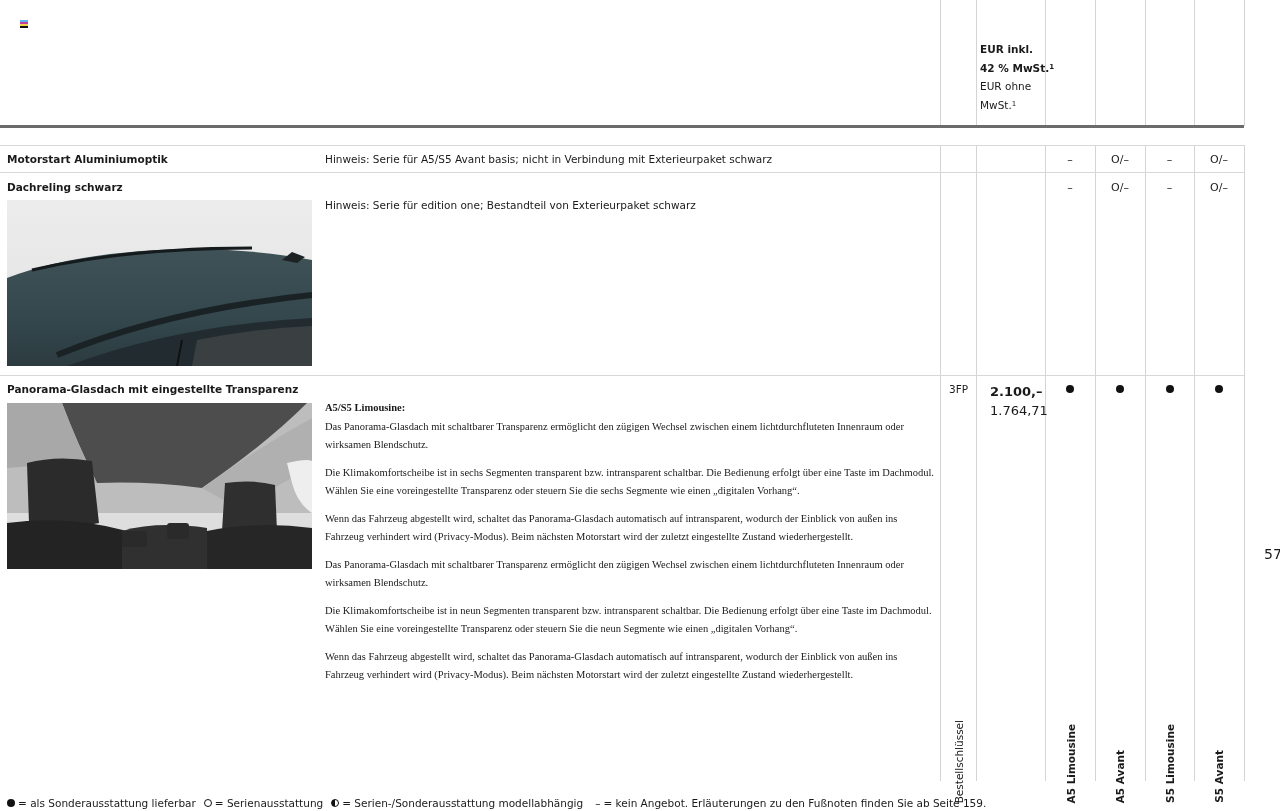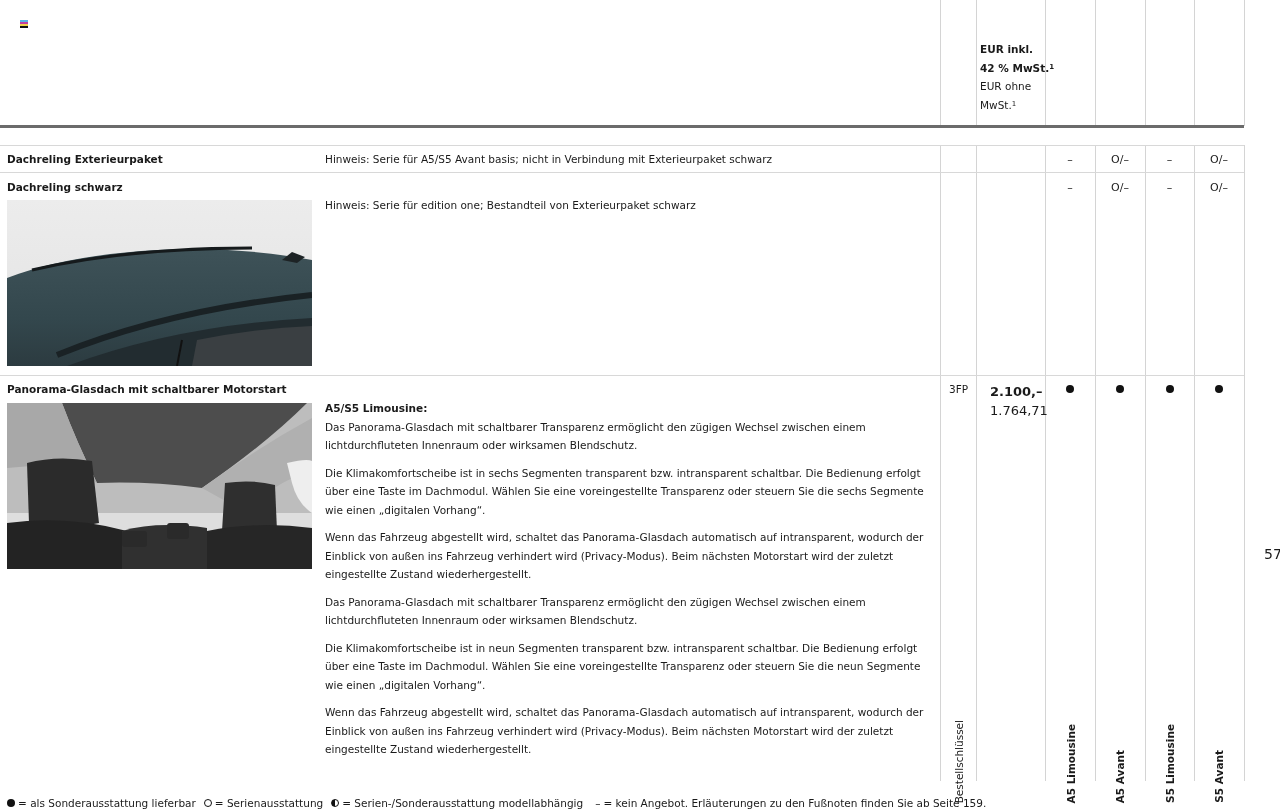--- a/index.html
+++ b/index.html
@@ -18,21 +18,21 @@
     writing-mode: vertical-rl; transform: rotate(180deg);
     font-size: 10.5px; white-space: nowrap;
   }
   .vhead.bold { font-weight: bold; }
   .price-head { position: absolute; left: 980px; top: 40px; font-size: 10.5px; line-height: 18.5px; }
   .price-head .b { font-weight: bold; }
   sup { font-size: 7px; vertical-align: top; position: relative; top: -1px; }
 
   .title { position: absolute; font-size: 10.5px; font-weight: bold; white-space: nowrap; }
   .note { position: absolute; font-size: 10.5px; white-space: nowrap; }
-  .desc { position: absolute; left: 325px; width: 610px; font-size: 10.5px; line-height: 18.5px; }
+  .desc { position: absolute; left: 325px; width: 610px; font-size: 10.5px; line-height: 18.5px; font-family: Liberation Serif, serif; }
   .desc p { margin-bottom: 9px; }
   .desc .sub { font-weight: bold; margin-bottom: 0; }
 
   .cell { position: absolute; font-size: 11px; text-align: center; }
   .dot { display: inline-block; width: 8px; height: 8px; border-radius: 50%; background: #111; }
   .code { position: absolute; left: 949px; top: 383px; font-size: 10.5px; }
   .price { position: absolute; left: 990px; top: 382px; font-size: 13px; line-height: 19px; }
   .price .b { font-weight: bold; }
 
   .img { position: absolute; left: 7px; width: 305px; overflow: hidden; }
@@ -83,21 +83,21 @@
 <div class="vhead bold" style="left:1164px;">S5 Limousine</div>
 <div class="vhead bold" style="left:1213px;">S5 Avant</div>
 
 <div class="header-bar"></div>
 
 <div class="hline" style="left:0; top:145px; width:1244px;"></div>
 <div class="hline" style="left:0; top:172px; width:1244px;"></div>
 <div class="hline" style="left:0; top:375px; width:1244px;"></div>
 
 <div>
-  <div class="title" style="left:7px; top:153px;">Dachreling Exterieurpaket</div>
+  <div class="title" style="left:7px; top:153px;">Motorstart Aluminiumoptik</div>
   <div class="note" style="left:325px; top:153px;">Hinweis: Serie für A5/S5 Avant basis; nicht in Verbindung mit Exterieurpaket schwarz</div>
   <div class="cell" style="left:1045px; width:50px; top:153px;">–</div>
   <div class="cell" style="left:1095px; width:50px; top:153px;">O/–</div>
   <div class="cell" style="left:1145px; width:49px; top:153px;">–</div>
   <div class="cell" style="left:1194px; width:50px; top:153px;">O/–</div>
 </div>
 
 <div>
   <div class="title" style="left:7px; top:181px;">Dachreling schwarz</div>
   <div class="note" style="left:325px; top:199px;">Hinweis: Serie für edition one; Bestandteil von Exterieurpaket schwarz</div>
@@ -124,21 +124,21 @@
       <path d="M190 140 Q250 128 305 126 L305 166 L185 166 Z" fill="#3a3f42"></path>
     </svg>
   </div>
   <div class="cell" style="left:1045px; width:50px; top:181px;">–</div>
   <div class="cell" style="left:1095px; width:50px; top:181px;">O/–</div>
   <div class="cell" style="left:1145px; width:49px; top:181px;">–</div>
   <div class="cell" style="left:1194px; width:50px; top:181px;">O/–</div>
 </div>
 
 <div>
-  <div class="title" style="left:7px; top:383px;">Panorama-Glasdach mit schaltbarer Motorstart</div>
+  <div class="title" style="left:7px; top:383px;">Panorama-Glasdach mit eingestellte Transparenz</div>
   <div class="img" style="top:403px; height:166px;">
     <svg width="305" height="166" viewBox="0 0 305 166">
       <rect width="305" height="166" fill="#c9c9c9"></rect>
       <path d="M0 0 L305 0 L305 166 L0 166 Z" fill="#bdbdbd"></path>
       <path d="M55 0 L300 0 Q260 40 195 85 Q140 78 90 80 Q70 40 55 0 Z" fill="#4d4d4d"></path>
       <path d="M0 0 L55 0 Q70 40 90 80 L60 60 L0 65 Z" fill="#a8a8a8"></path>
       <path d="M195 85 Q250 45 305 15 L305 70 Q270 75 240 110 Z" fill="#b0b0b0"></path>
       <path d="M280 60 Q300 55 305 58 L305 110 Q290 100 285 80 Z" fill="#eeeeee"></path>
       <rect x="0" y="110" width="305" height="56" fill="#dedede"></rect>
       <path d="M20 60 Q50 52 85 58 L92 120 Q55 128 22 120 Z" fill="#2b2b2b"></path>

